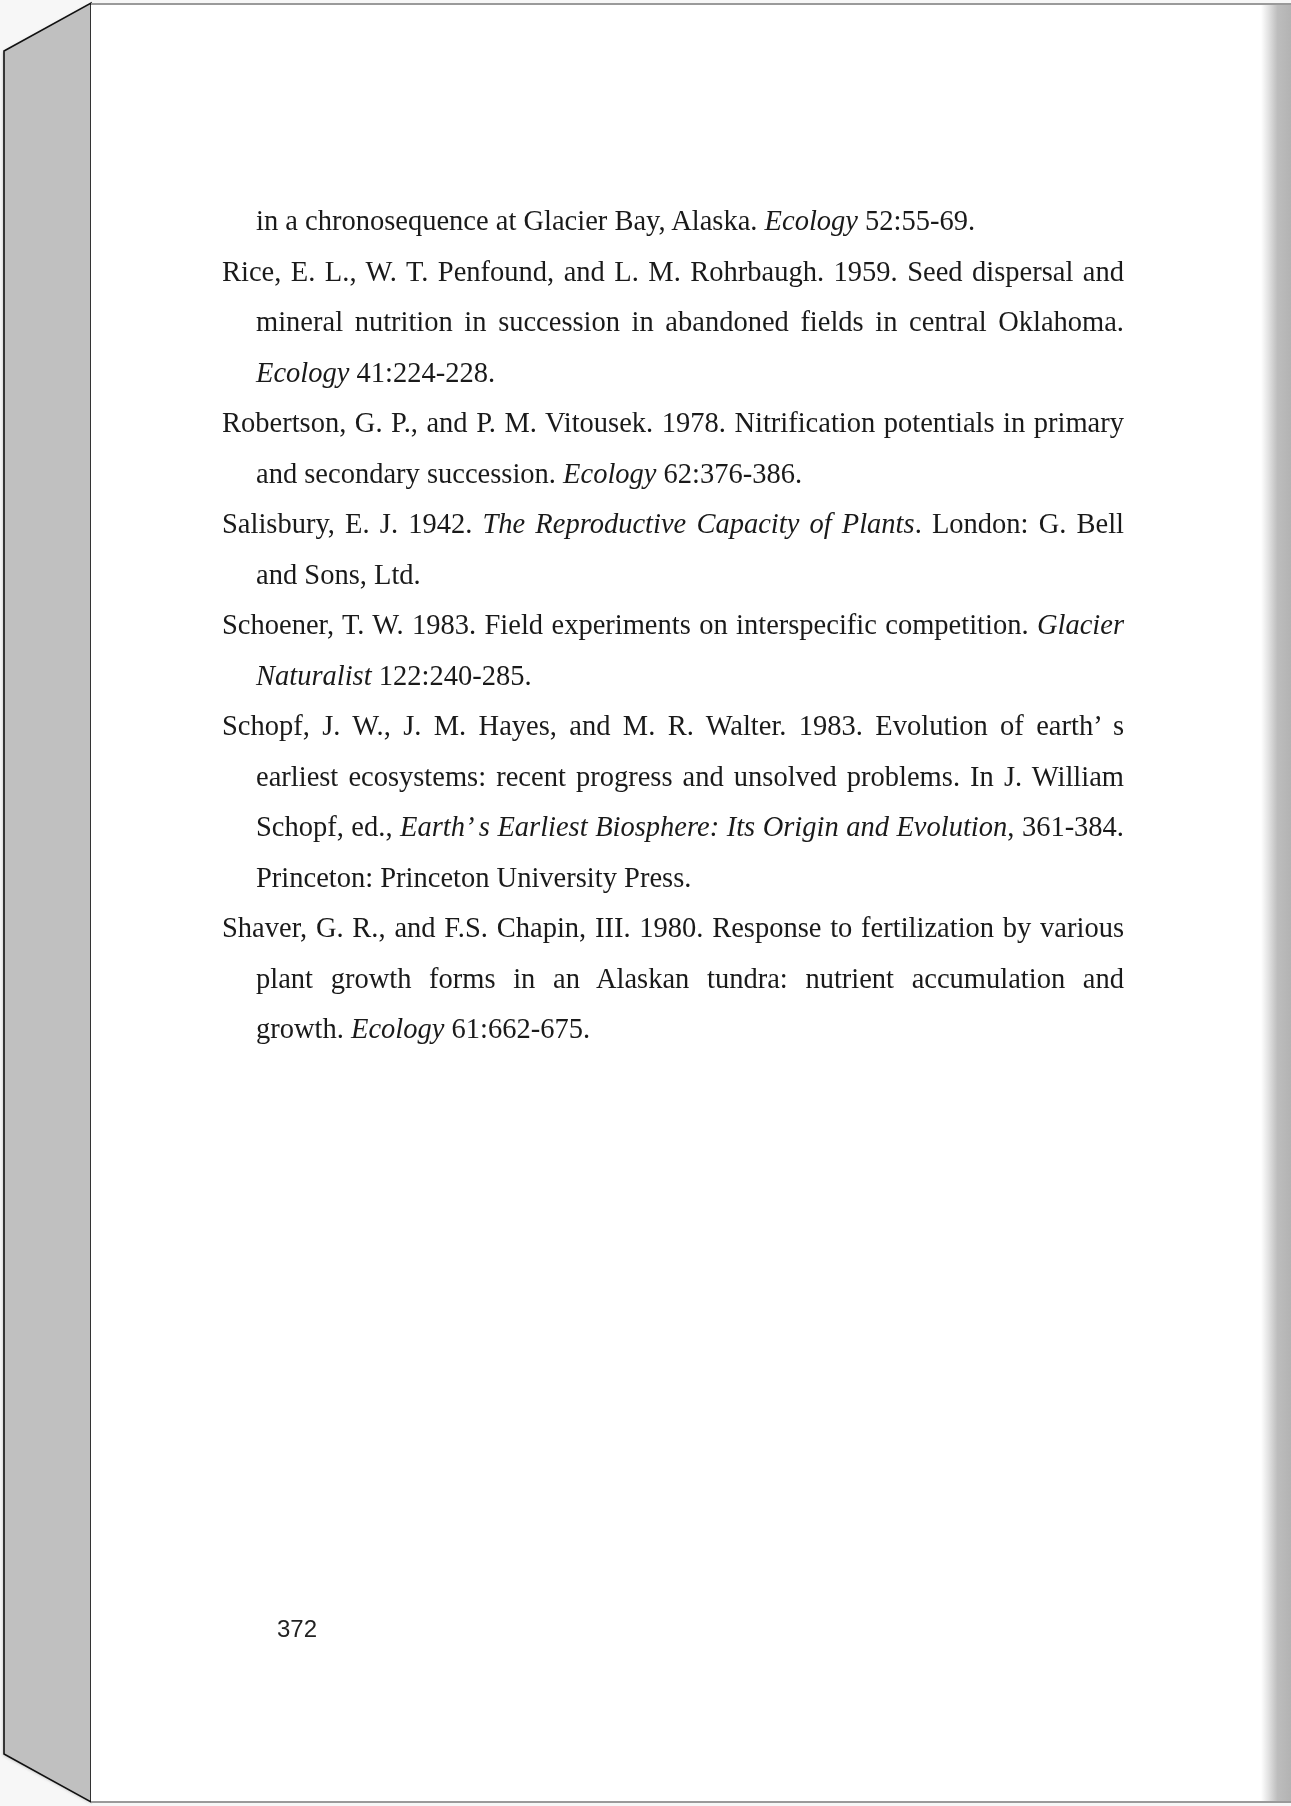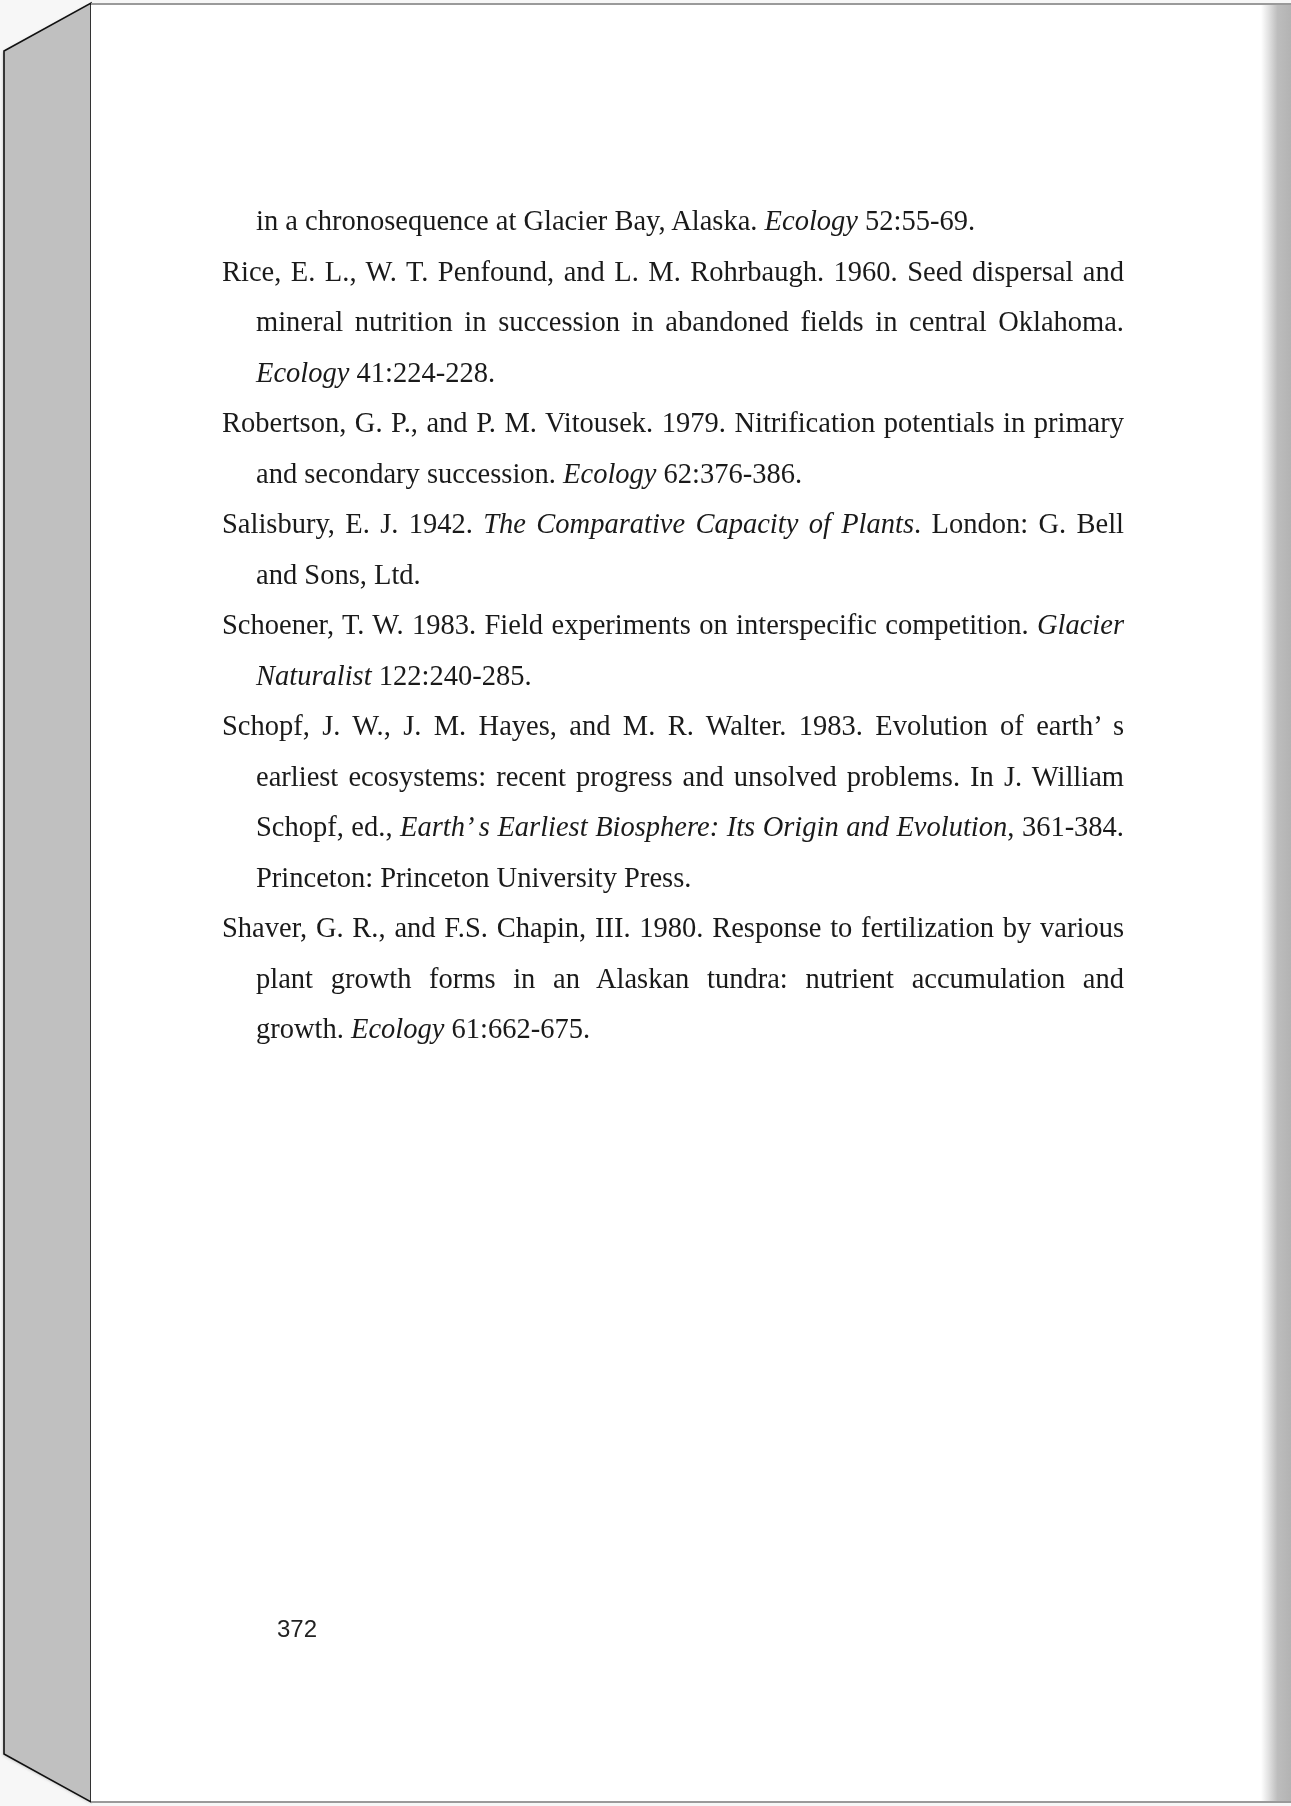--- a/index.html
+++ b/index.html
@@ -90,22 +90,22 @@
     </defs>
     <polygon points="3,52 91,4 91,1803 3,1755" fill="#9a9a9a" filter="url(#sh)" opacity="0.6"></polygon>
     <polygon points="4,51 91,3 91,1802 4,1754" fill="#c0c0c0" stroke="#111" stroke-width="1.6"></polygon>
   </svg>
 
   <div class="page"></div>
   <div class="page-edge-shadow"></div>
 
   <div class="refs" id="refs">
       <p class="ref cont"><span>in a chronosequence at Glacier Bay, Alaska. </span><i>Ecology</i><span> 52:55-69.</span></p>
-      <p class="ref"><span>Rice, E. L., W. T. Penfound, and L. M. Rohrbaugh. 1960. Seed dispersal and mineral nutrition in succession in abandoned fields in central Oklahoma. </span><i>Ecology</i><span> 41:224-228.</span></p>
-      <p class="ref"><span>Robertson, G. P., and P. M. Vitousek. 1979. Nitrification potentials in primary and secondary succession. </span><i>Ecology</i><span> 62:376-386.</span></p>
-      <p class="ref"><span>Salisbury, E. J. 1942. </span><i>The Comparative Capacity of Plants</i><span>. London: G. Bell and Sons, Ltd.</span></p>
+      <p class="ref"><span>Rice, E. L., W. T. Penfound, and L. M. Rohrbaugh. 1959. Seed dispersal and mineral nutrition in succession in abandoned fields in central Oklahoma. </span><i>Ecology</i><span> 41:224-228.</span></p>
+      <p class="ref"><span>Robertson, G. P., and P. M. Vitousek. 1978. Nitrification potentials in primary and secondary succession. </span><i>Ecology</i><span> 62:376-386.</span></p>
+      <p class="ref"><span>Salisbury, E. J. 1942. </span><i>The Reproductive Capacity of Plants</i><span>. London: G. Bell and Sons, Ltd.</span></p>
       <p class="ref"><span>Schoener, T. W. 1983. Field experiments on interspecific competition. </span><i>Glacier Naturalist</i><span> 122:240-285.</span></p>
       <p class="ref"><span>Schopf, J. W., J. M. Hayes, and M. R. Walter. 1983. Evolution of earth’ s earliest ecosystems: recent progress and unsolved problems. In J. William Schopf, ed., </span><i>Earth’ s Earliest Biosphere: Its Origin and Evolution</i><span>, 361-384. Princeton: Princeton University Press.</span></p>
       <p class="ref"><span>Shaver, G. R., and F.S. Chapin, III. 1980. Response to fertilization by various plant growth forms in an Alaskan tundra: nutrient accumulation and growth. </span><i>Ecology</i><span> 61:662-675.</span></p>
     </div>
 
   <div class="page-number">372</div>
 </div>
 
 </body></html>

